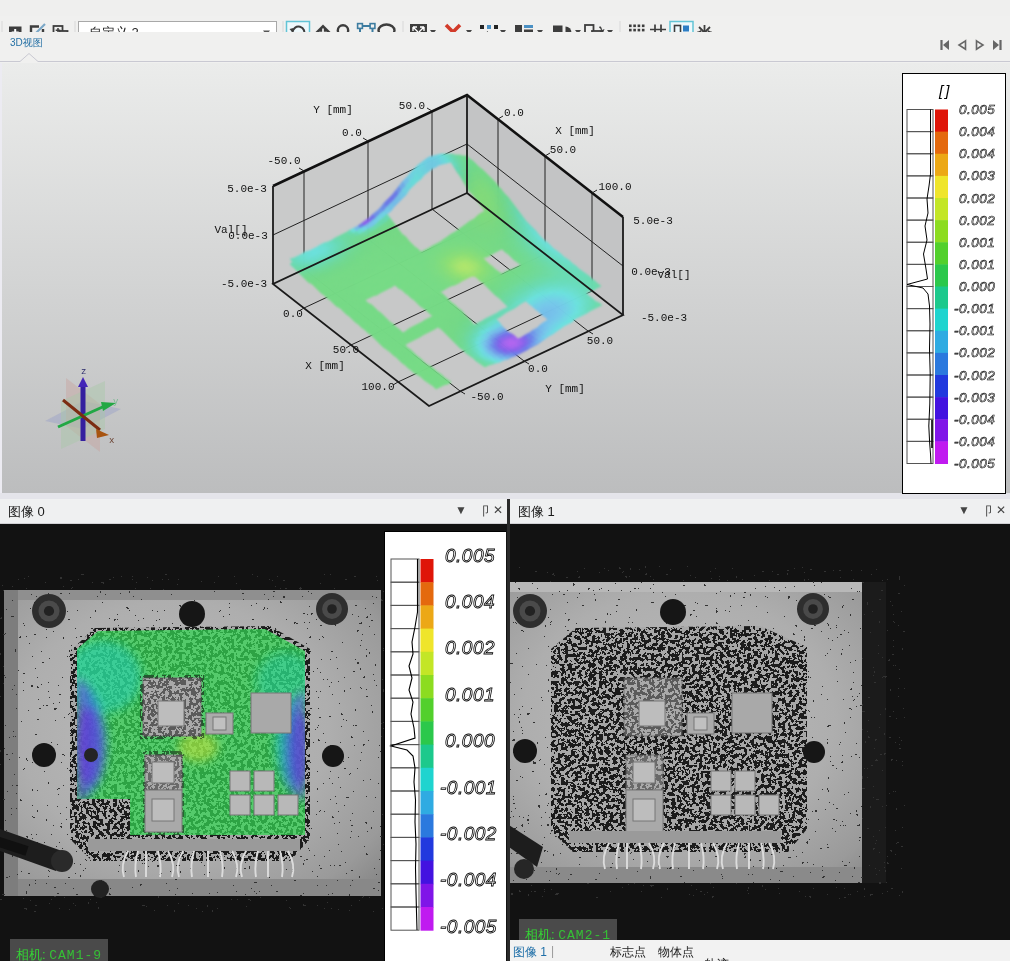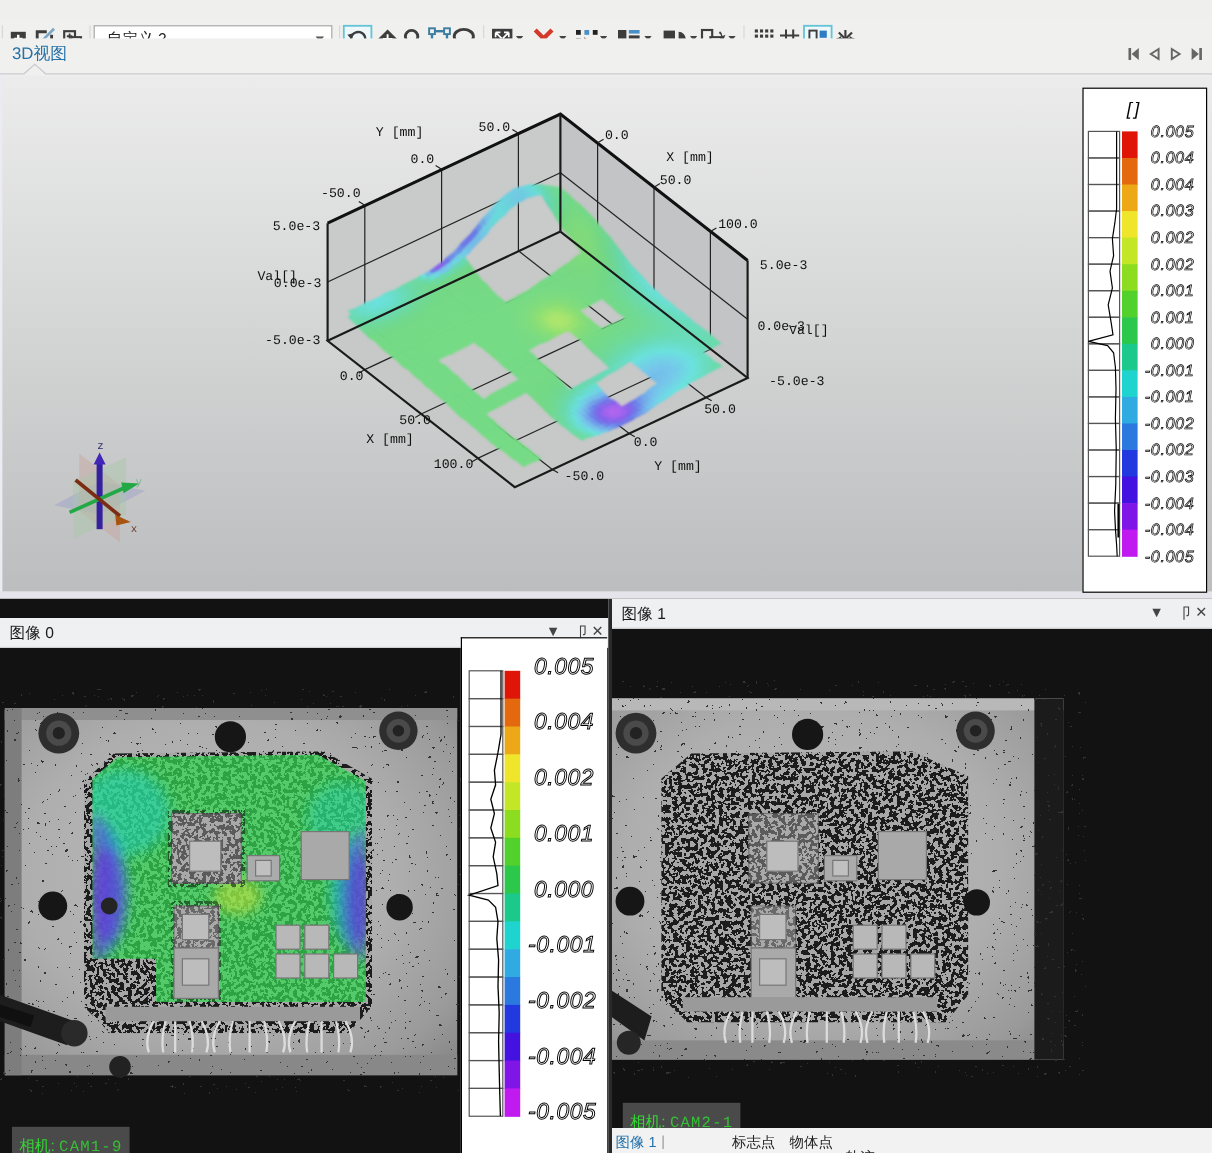--- a/index.html
+++ b/index.html
@@ -1,17 +1,17 @@
 <!DOCTYPE html>
 <html><head><meta charset="utf-8">
 <style>
   html,body{margin:0;padding:0;width:1010px;height:961px;overflow:hidden;
     font-family:"Liberation Sans",sans-serif;background:#efefee;}
   #tabrow{position:absolute;left:0;top:32px;width:1010px;height:31px;background:#f0f0ef;}
-  #tablabel{position:absolute;left:10px;top:4px;font-size:14px;color:#2671a5;}
+  #tablabel{position:absolute;left:10px;top:4px;font-size:10px;color:#2671a5;}
   #viewport{position:absolute;left:0;top:63px;width:1010px;height:430px;
     background:linear-gradient(#ebeceb, #bcbdbe);}
   #splitter{position:absolute;left:0;top:493px;width:1010px;height:6px;background:#e4e4ea;}
   .phead{position:absolute;height:24px;background:#eff0f1;font-size:13px;color:#1a1a1a;
     border-bottom:1px solid #d0d0d4;}
   .phead .t{position:absolute;left:8px;top:4px;}
   .phead .ic{position:absolute;top:4px;color:#444;font-size:12px;}
   #lpanel{position:absolute;left:0;top:499px;width:507px;height:462px;background:#121212;}
   #rpanel{position:absolute;left:510px;top:499px;width:500px;height:462px;background:#121212;}
   #vsep{position:absolute;left:507px;top:499px;width:3px;height:462px;background:#2a2a2a;}
@@ -2008,21 +2008,21 @@
       <circle cx="332" cy="110" r="4.8" fill="#222"></circle>
 <circle cx="192" cy="115" r="13" fill="#161616"></circle>
 <circle cx="44" cy="256" r="12" fill="#161616"></circle>
 <circle cx="333" cy="257" r="11" fill="#161616"></circle>
 <circle cx="91" cy="256" r="7" fill="#242424"></circle>
 <path d="M0,330 L62,352 L56,372 L0,352 Z" fill="#1d1d1d"></path>
 <circle cx="62" cy="362" r="11" fill="#2a2a2a"></circle>
 <rect x="0" y="338" width="30" height="10" fill="#101010" transform="rotate(18 0 338)"></rect>
 <circle cx="100" cy="390" r="9" fill="#222"></circle>
 </svg>
-  <div class="phead" style="left:0;top:16px;width:507px;">
+  <div class="phead" style="left:0;top:0;width:507px;">
      <span class="t">图像 0</span>
      <span class="ic" style="left:455px;">▼</span>
      <span class="ic" style="left:477px;">卩</span>
      <span class="ic" style="left:493px;">✕</span>
   </div>
   <div class="cam" style="left:10px;top:440px;"><b>相机: </b><span>CAM1-9</span></div>
 </div>
 <div id="vsep"></div>
 <div id="rpanel">
   <svg width="500" height="462" viewBox="0 0 500 462" style="position:absolute;left:0;top:0;">

